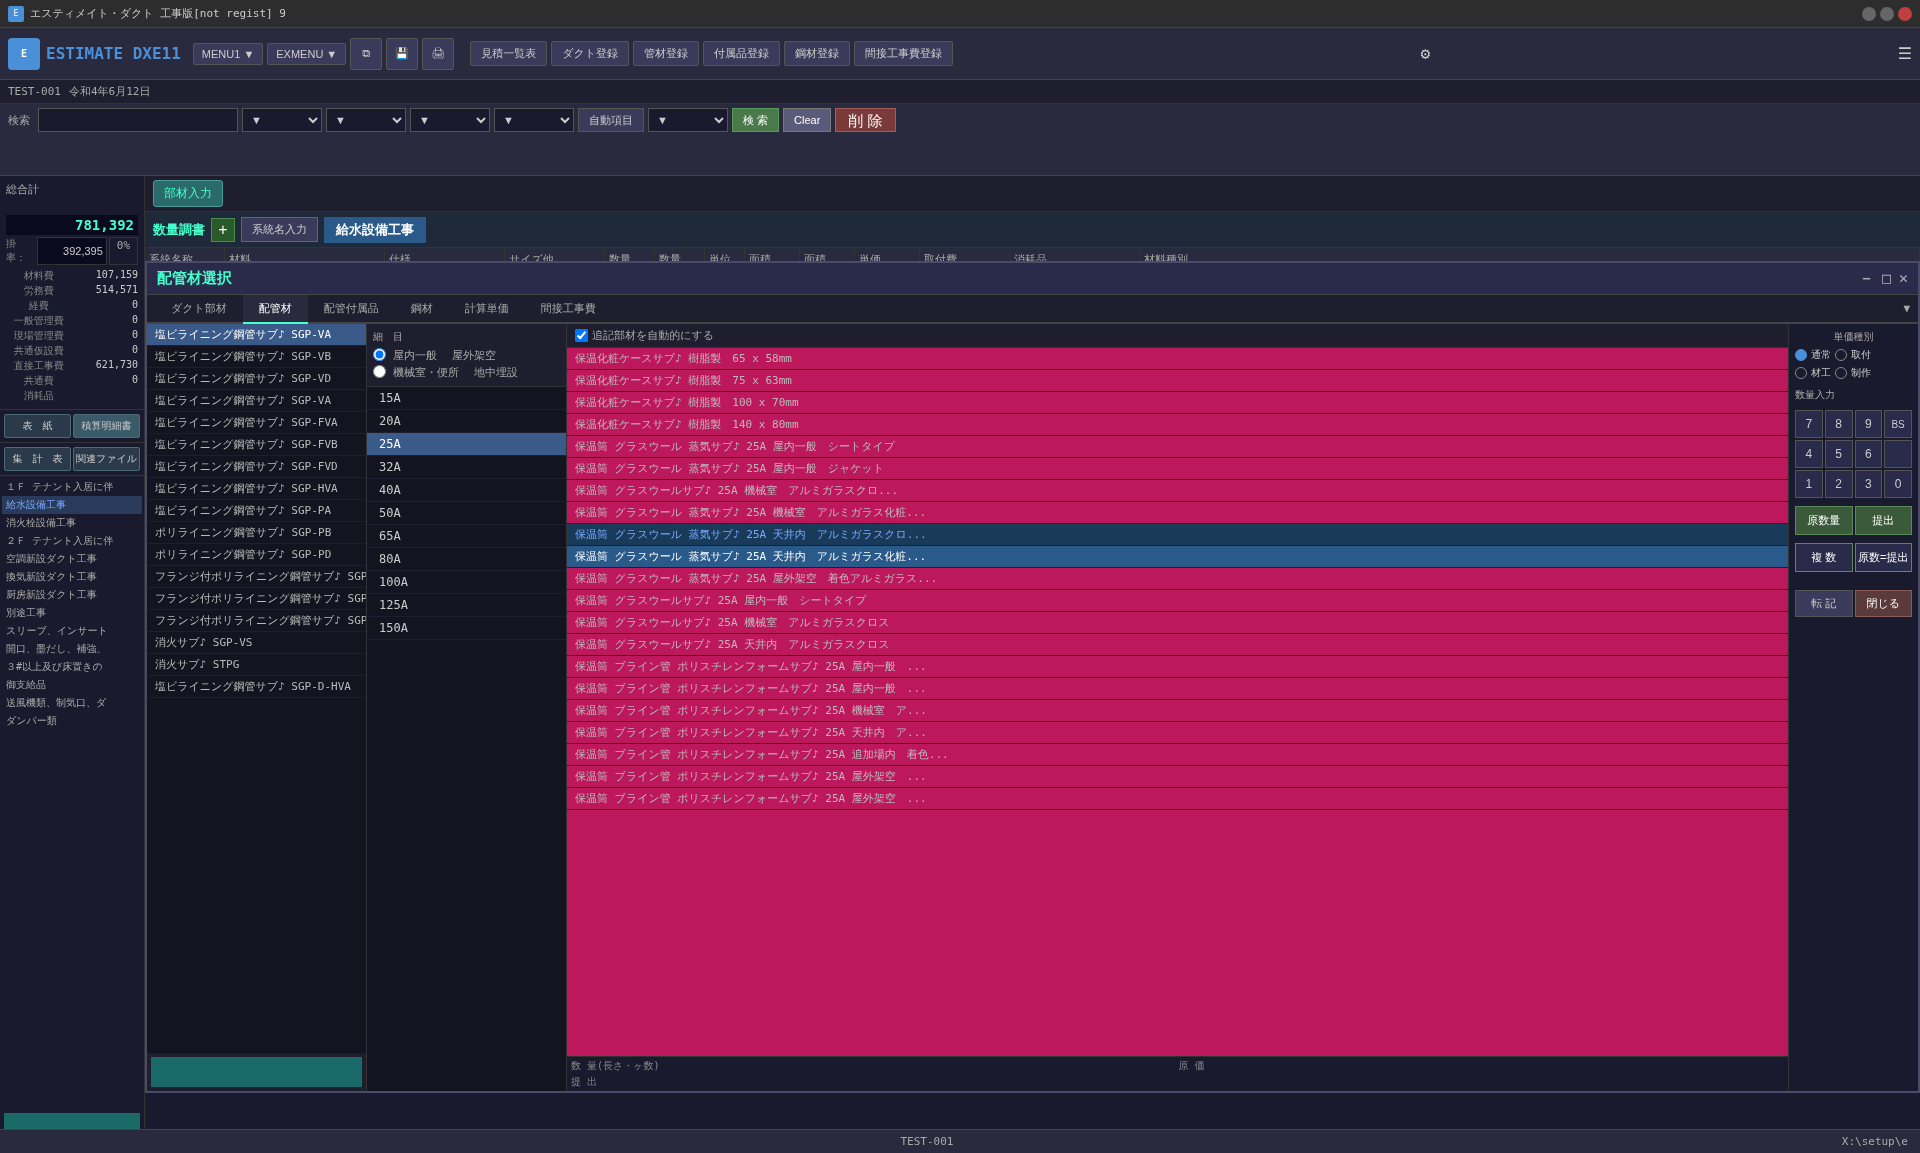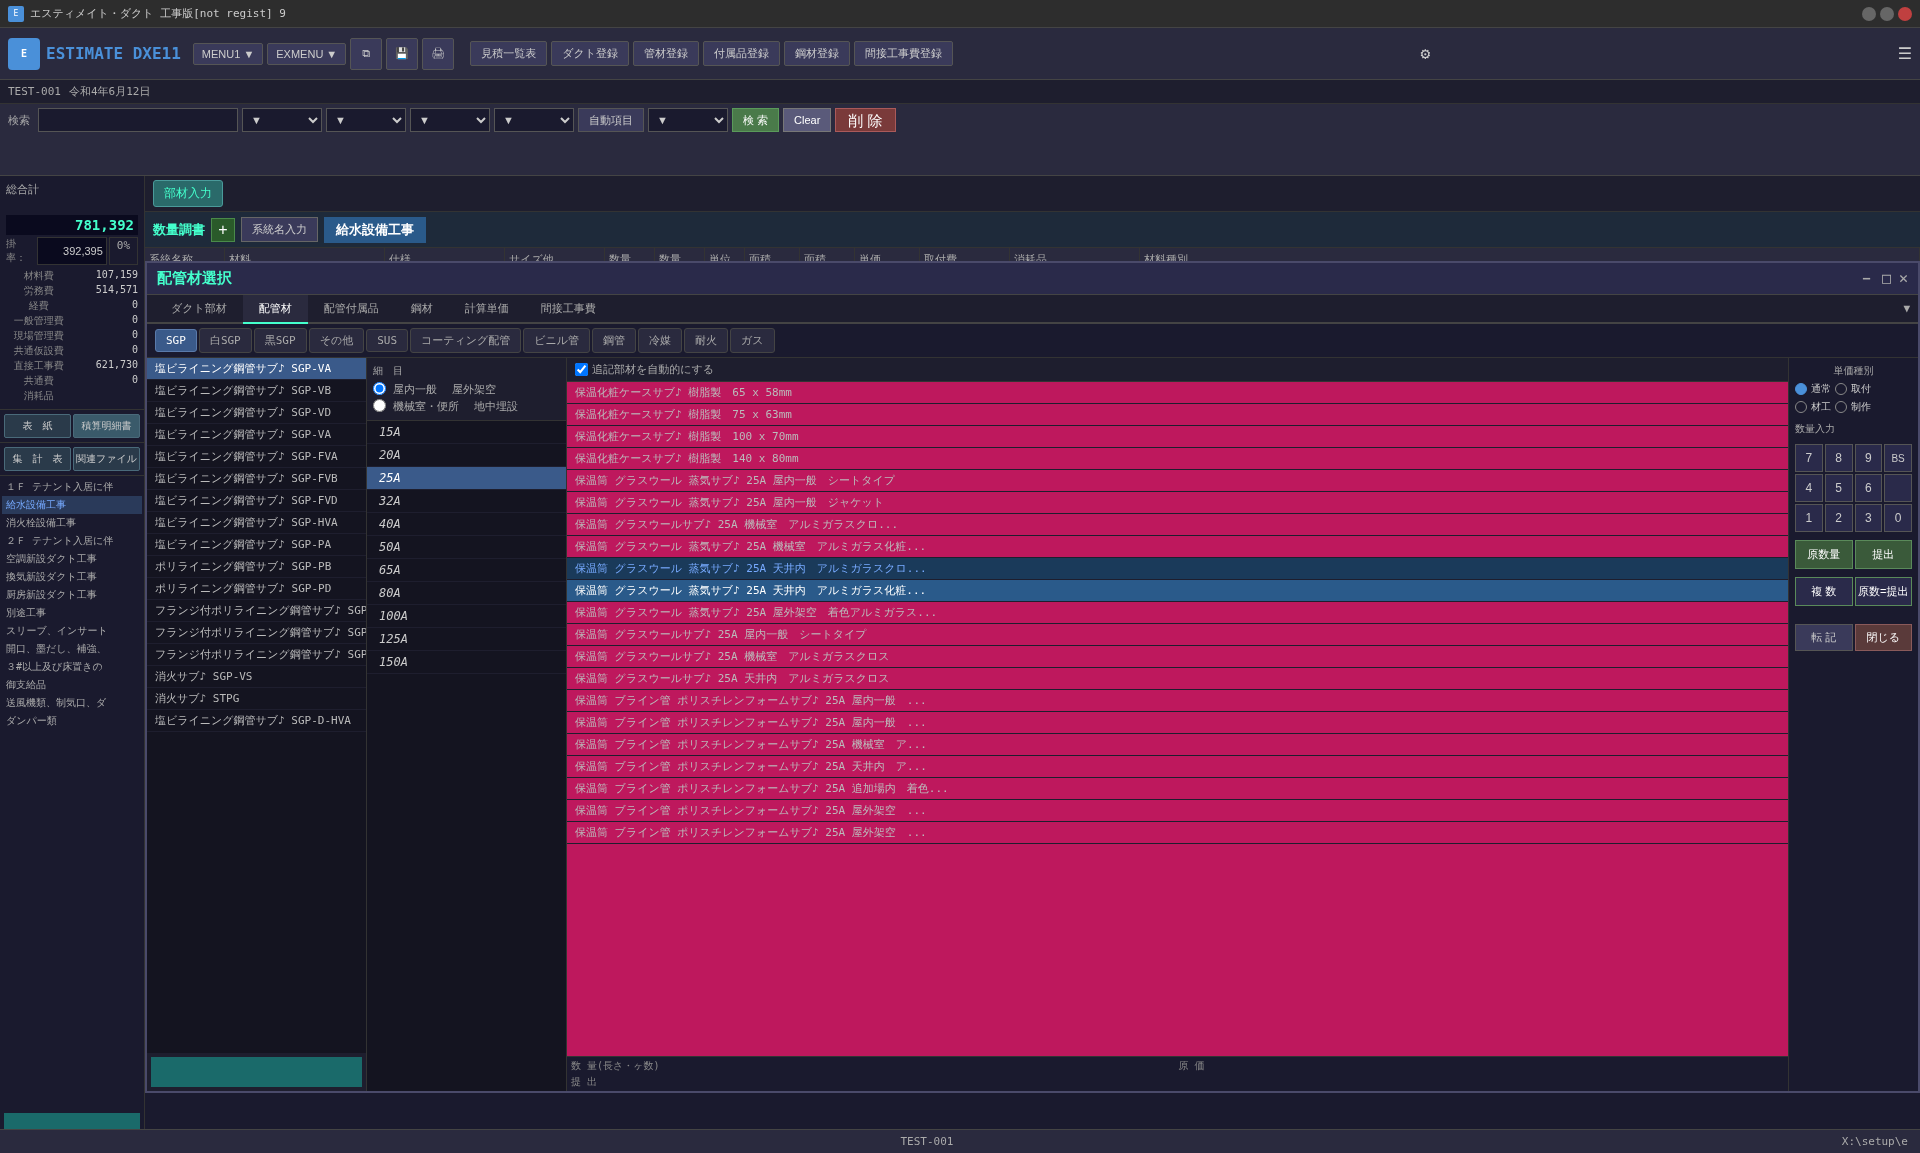--- a/index.html
+++ b/index.html
@@ -96,21 +96,21 @@
     #left-panel .list-container { flex: 1; overflow-y: auto; background: #141420; }
     #left-panel .list-item { padding: 3px 8px; font-size: 11px; color: #bbb; cursor: pointer; border-bottom: 1px solid #1e1e2e; white-space: nowrap; overflow: hidden; }
     #left-panel .list-item.selected { background: #3a5a8a; color: #fff; }
     
     
     #middle-panel { width: 200px; border-right: 1px solid #333; display: flex; flex-direction: column; }
     #middle-panel .filter-area { padding: 6px; border-bottom: 1px solid #333; }
     #middle-panel .radio-group { display: flex; flex-direction: column; gap: 2px; }
     #middle-panel .radio-row { display: flex; align-items: flex-start; gap: 7px; font-size: 11px; color: #aaa; }
     #middle-panel .size-list { flex: 1; overflow-y: auto; background: #141420; }
-    #middle-panel .size-item { padding: 4px 12px; font-size: 12px; color: #ccc; cursor: pointer; border-bottom: 1px solid #1e1e2e; font-style: italic; }
+    #middle-panel .size-item { padding: 4px 12px; font-size: 12px; color: #ccc; cursor: pointer; border-bottom: 1px solid #1e1e2e; }
     #middle-panel .size-item.selected { background: #3a5a8a; color: #fff; }
     
     
     #right-panel { flex: 1; display: flex; flex-direction: column; overflow: hidden; }
     #right-panel .checkbox-row { padding: 4px 8px; display: flex; align-items: center; gap: 4px; font-size: 11px; color: #aaa; border-bottom: 1px solid #333; background: #1e1e2e; }
     #right-panel .items-list { flex: 1; overflow-y: auto; background: #be185d; }
     .right-item { padding: 3px 8px; font-size: 11px; color: #bbb; cursor: pointer; border-bottom: 1px solid #1e1e2e; white-space: nowrap; overflow: hidden; }
     .right-item.selected { background: #2a5a8a; color: #fff; }
     .right-item.selected2 { background: #1a3a5a; color: #7af; }
     
@@ -395,33 +395,20 @@
     <div class="dialog-tab active" style="border-bottom:2px solid #4fc;color:#fff;background:#2a2a3e;">配管材</div>
     <div class="dialog-tab">配管付属品</div>
     <div class="dialog-tab">鋼材</div>
     <div class="dialog-tab">計算単価</div>
     <div class="dialog-tab">間接工事費</div>
     <div style="margin-left:auto;display:flex;align-items:center;">
       <span style="color:#aaa;cursor:pointer;">▼</span>
     </div>
   </div>
 
-  <div id="sub-tabs">
-    <div class="sub-tab active">SGP</div>
-    <div class="sub-tab">白SGP</div>
-    <div class="sub-tab">黒SGP</div>
-    <div class="sub-tab">その他</div>
-    <div class="sub-tab">SUS</div>
-    <div class="sub-tab">コーティング配管</div>
-    <div class="sub-tab">ビニル管</div>
-    <div class="sub-tab">鋼管</div>
-    <div class="sub-tab">冷媒</div>
-    <div class="sub-tab">耐火</div>
-    <div class="sub-tab">ガス</div>
-  </div>
 
   <div id="dialog-content">
 
     <div id="left-panel">
       <div class="list-container">
         <div class="list-item selected">塩ビライニング鋼管サブ♪ SGP-VA</div>
         <div class="list-item">塩ビライニング鋼管サブ♪ SGP-VB</div>
         <div class="list-item">塩ビライニング鋼管サブ♪ SGP-VD</div>
         <div class="list-item">塩ビライニング鋼管サブ♪ SGP-VA</div>
         <div class="list-item">塩ビライニング鋼管サブ♪ SGP-FVA</div>

